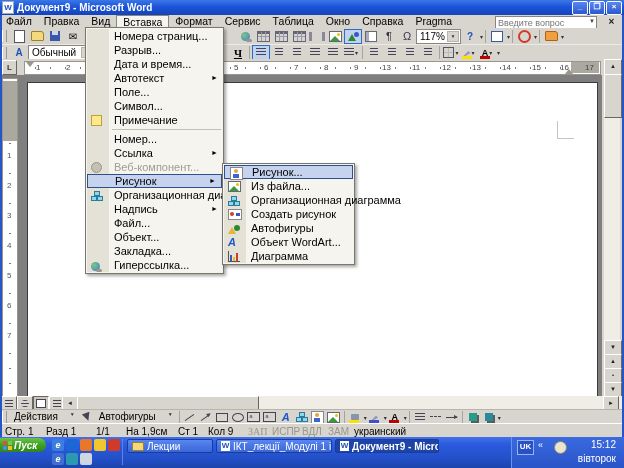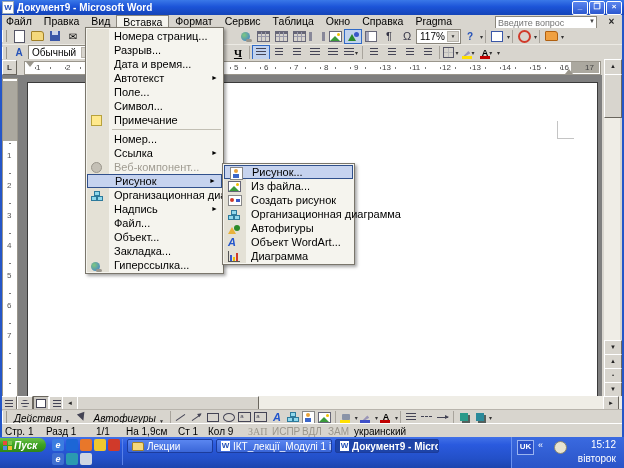--- a/index.html
+++ b/index.html
@@ -137,21 +137,21 @@
   .vwbtn{width:14px;height:12px;border:1px solid;border-color:#fff #6a665e #6a665e #fff;
     background:#d8d5ce;display:flex;align-items:center;justify-content:center;}
   .vwbtn.pressed{border-color:#6a665e #fff #fff #6a665e;background:#cac7c0;}
   .vwic{width:8px;height:7px;background:repeating-linear-gradient(180deg,#445 0 1px,transparent 1px 3px);}
   .hthumb{position:absolute;top:0;height:12px;background:#d8d5ce;border:1px solid;
     border-color:#fff #6a665e #6a665e #fff;}
   .hbtn{position:absolute;top:0;width:14px;height:12px;background:#d8d5ce;
     border:1px solid;border-color:#fff #6a665e #6a665e #fff;font-size:6px;text-align:center;line-height:12px;color:#222;}
   
   .tb-draw{top:409px;height:14px;border-top:1px solid #b8b4ac;font-size:10px;}
-  .ddbtn{flex:none;height:13px;display:flex;align-items:flex-end;padding:0 4px;gap:3px;font-style:italic;}
+  .ddbtn{flex:none;height:13px;display:flex;align-items:flex-start;padding:0 4px;gap:12px;}
   .ddbtn .dar{font-size:5px;color:#333;}
   .dtbtn{width:16px;height:13px;flex:none;display:flex;align-items:center;justify-content:center;position:relative;}
   
   .statusbar{position:absolute;left:0;top:423px;width:624px;height:14px;background:#d8d5ce;
     border-top:1px solid #fff;font-size:10px;color:#000;}
   .st{position:absolute;top:2px;white-space:nowrap;}
   .st.dim{color:#9a968c;}
   
   .menu{position:absolute;background:#f5f4ee;border:1px solid #7a766c;
     box-shadow:2px 2px 3px rgba(0,0,0,.35);z-index:50;padding:1px 0;}
@@ -552,22 +552,22 @@
     <div class="mi"><span>Файл...</span></div>
     <div class="mi"><span>Объект...</span></div>
     <div class="mi"><span>Закладка...</span></div>
     <div class="mi"><span class="mico"><span class="ic-glob" style="display:inline-block;"></span></span><span>Гиперссылка...</span></div>
   </div>
 
   <div class="menu" style="left:222px;top:163px;width:131px;">
     <div class="strip"></div>
     <div class="mi sel"><span class="mico" style="top:1px;"><span class="ic-clip" style="display:inline-block;"></span></span><span>Рисунок...</span></div>
     <div class="mi"><span class="mico"><span class="ic-pic" style="display:inline-block;"></span></span><span>Из файла...</span></div>
+    <div class="mi"><span class="mico"><span class="ic-org" style="display:inline-block;"><i class="t"></i><i class="l"></i><i class="r"></i></span></span><span>Организационная диаграмма</span></div>
     <div class="mi"><span class="mico"><span class="ic-canvas" style="display:inline-block;"></span></span><span>Создать рисунок</span></div>
-    <div class="mi"><span class="mico"><span class="ic-org" style="display:inline-block;"><i class="t"></i><i class="l"></i><i class="r"></i></span></span><span>Организационная диаграмма</span></div>
     <div class="mi"><span class="mico"><span class="ic-shapes" style="display:inline-block;"></span></span><span>Автофигуры</span></div>
     <div class="mi"><span class="mico" style="top:0;"><span style="color:#2255cc;font-weight:bold;font-style:italic;font-size:11px;">A</span></span><span>Объект WordArt...</span></div>
     <div class="mi"><span class="mico"><span class="ic-chart" style="display:inline-block;"><i class="b1"></i><i class="b2"></i><i class="b3"></i></span></span><span>Диаграмма</span></div>
   </div>
 
   <div class="sideborder" style="left:0;"></div>
   <div class="sideborder" style="right:0;"></div>
 
   <div class="taskbar">
     <div class="startbtn">

